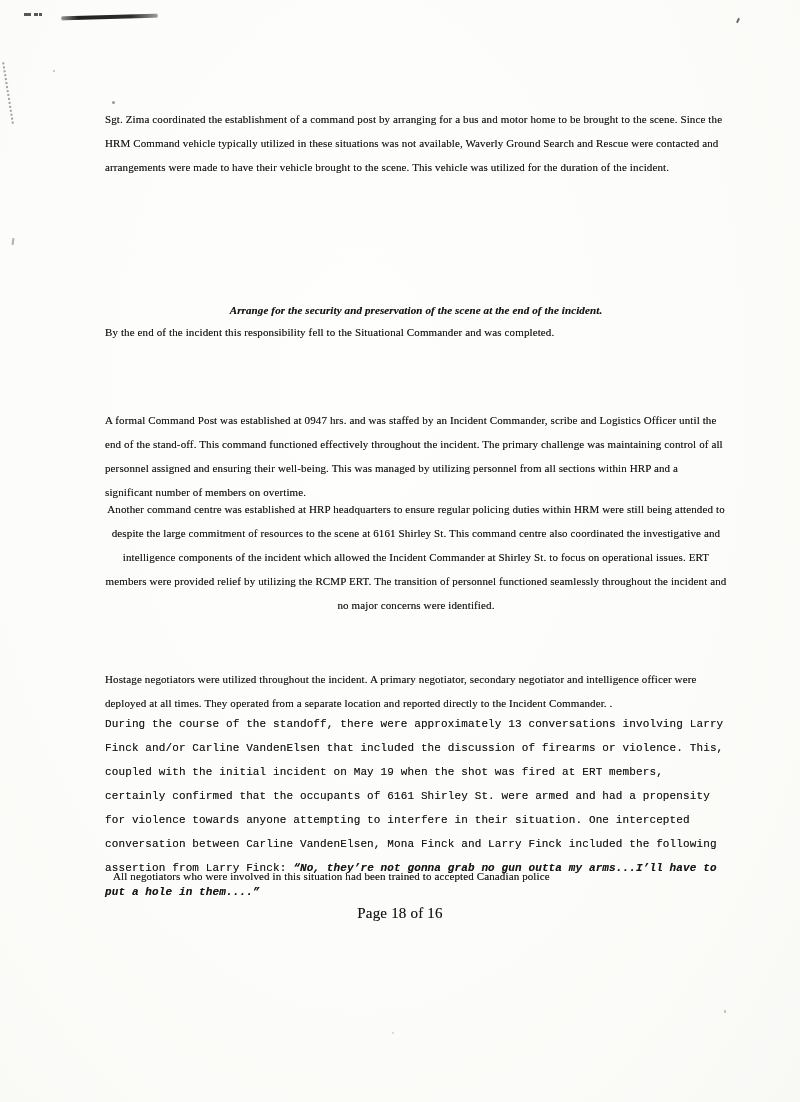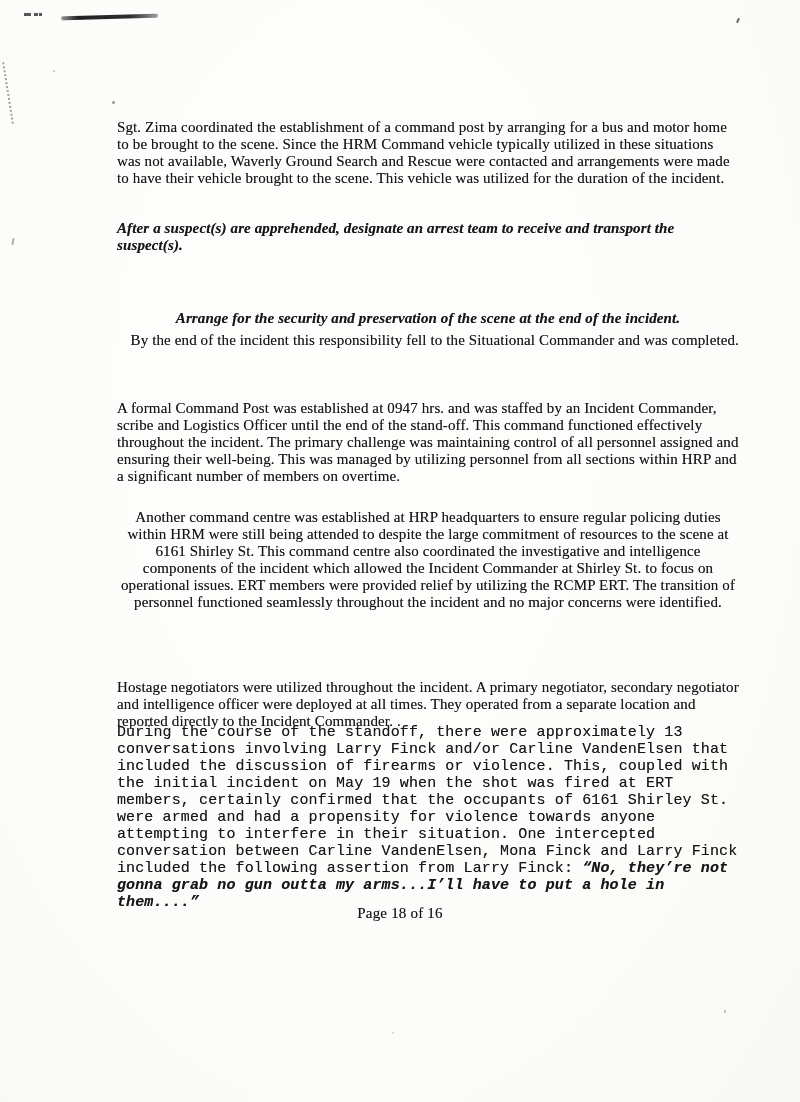--- a/index.html
+++ b/index.html
@@ -10,33 +10,33 @@
     background:
       radial-gradient(ellipse at 45% 35%, #fefefd 0%, #fcfcfa 60%, #f8f8f5 100%);
     font-family:"Liberation Serif", serif;
     color:#171717;
     overflow:hidden;
   }
   .para{
     position:absolute;
     left:105px;
     width:622px;
-    font-size:15px;
-    line-height:17px;
+    font-size:11px;
+    line-height:24px;
     letter-spacing:0.12px;
-    margin:12px;
+    margin:0;
     text-shadow:0 0 0.6px rgba(25,25,25,0.55);
   }
   .bi{font-weight:bold;font-style:italic;}
   .pos-p1{top:107px;}
   .pos-h1{top:208px;}
   .pos-p2{top:253px;left:101px;}
   .pos-h2{top:298px;text-align:center;}
-  .pos-p3{top:320px;text-align:right;}
-  .pos-p4{top:388px;}
+  .pos-p3{top:320px;}
+  .pos-p4{top:408px;}
   .pos-p5{top:497px;text-align:center;}
   .pos-p6{top:667px;}
   .pos-p7{top:712px;font-family:Liberation Mono, monospace;}
   .pos-p8{top:864px;left:113px;width:680px;white-space:nowrap;}
   .footer{
     position:absolute;top:905px;left:0;width:100%;
     text-align:center;font-size:15px;letter-spacing:0.2px;
     text-shadow:0 0 0.6px rgba(25,25,25,0.55);
   }
   
@@ -68,31 +68,31 @@
   <div class="artifact a-tick-tr"></div>
   <div class="artifact a-trail"></div>
   <div class="artifact a-speck1"></div>
   <div class="artifact a-speck2"></div>
   <div class="artifact a-speck3"></div>
   <div class="artifact a-speck4"></div>
   <div class="artifact a-speck5"></div>
 
   <p class="para pos-p1">Sgt. Zima coordinated the establishment of a command post by arranging for a bus and motor home to be brought to the scene. Since the HRM Command vehicle typically utilized in these situations was not available, Waverly Ground Search and Rescue were contacted and arrangements were made to have their vehicle brought to the scene. This vehicle was utilized for the duration of the incident.</p>
 
-  <p class="para bi pos-h1">After a suspect(s) are apprehended, designate an arrest team to receive and transport the suspect(s).</p>
 
 
   <p class="para bi pos-h2">Arrange for the security and preservation of the scene at the end of the incident.</p>
 
   <p class="para pos-p3">By the end of the incident this responsibility fell to the Situational Commander and was completed.</p>
 
   <p class="para pos-p4">A formal Command Post was established at 0947 hrs. and was staffed by an Incident Commander, scribe and Logistics Officer until the end of the stand-off. This command functioned effectively throughout the incident. The primary challenge was maintaining control of all personnel assigned and ensuring their well-being. This was managed by utilizing personnel from all sections within HRP and a significant number of members on overtime.</p>
 
   <p class="para pos-p5">Another command centre was established at HRP headquarters to ensure regular policing duties within HRM were still being attended to despite the large commitment of resources to the scene at 6161 Shirley St. This command centre also coordinated the investigative and intelligence components of the incident which allowed the Incident Commander at Shirley St. to focus on operational issues. ERT members were provided relief by utilizing the RCMP ERT. The transition of personnel functioned seamlessly throughout the incident and no major concerns were identified.</p>
 
   <p class="para pos-p6">Hostage negotiators were utilized throughout the incident. A primary negotiator, secondary negotiator and intelligence officer were deployed at all times. They operated from a separate location and reported directly to the Incident Commander. .</p>
 
   <p class="para pos-p7"><span>During the course of the standoff, there were approximately 13 conversations involving Larry Finck and/or Carline VandenElsen that included the discussion of firearms or violence. This, coupled with the initial incident on May 19 when the shot was fired at ERT members, certainly confirmed that the occupants of 6161 Shirley St. were armed and had a propensity for violence towards anyone attempting to interfere in their situation. One intercepted conversation between Carline VandenElsen, Mona Finck and Larry Finck included the following assertion from Larry Finck: </span><span class="bi">“No, they’re not gonna grab no gun outta my arms...I’ll have to put a hole in them....”</span></p>
 
+  <p class="para pos-p8">All negotiators who were involved in this situation had been trained to accepted Canadian police</p>
 
   <div class="footer">Page 18 of 16</div>
 
 </main>
 
 </body></html>

